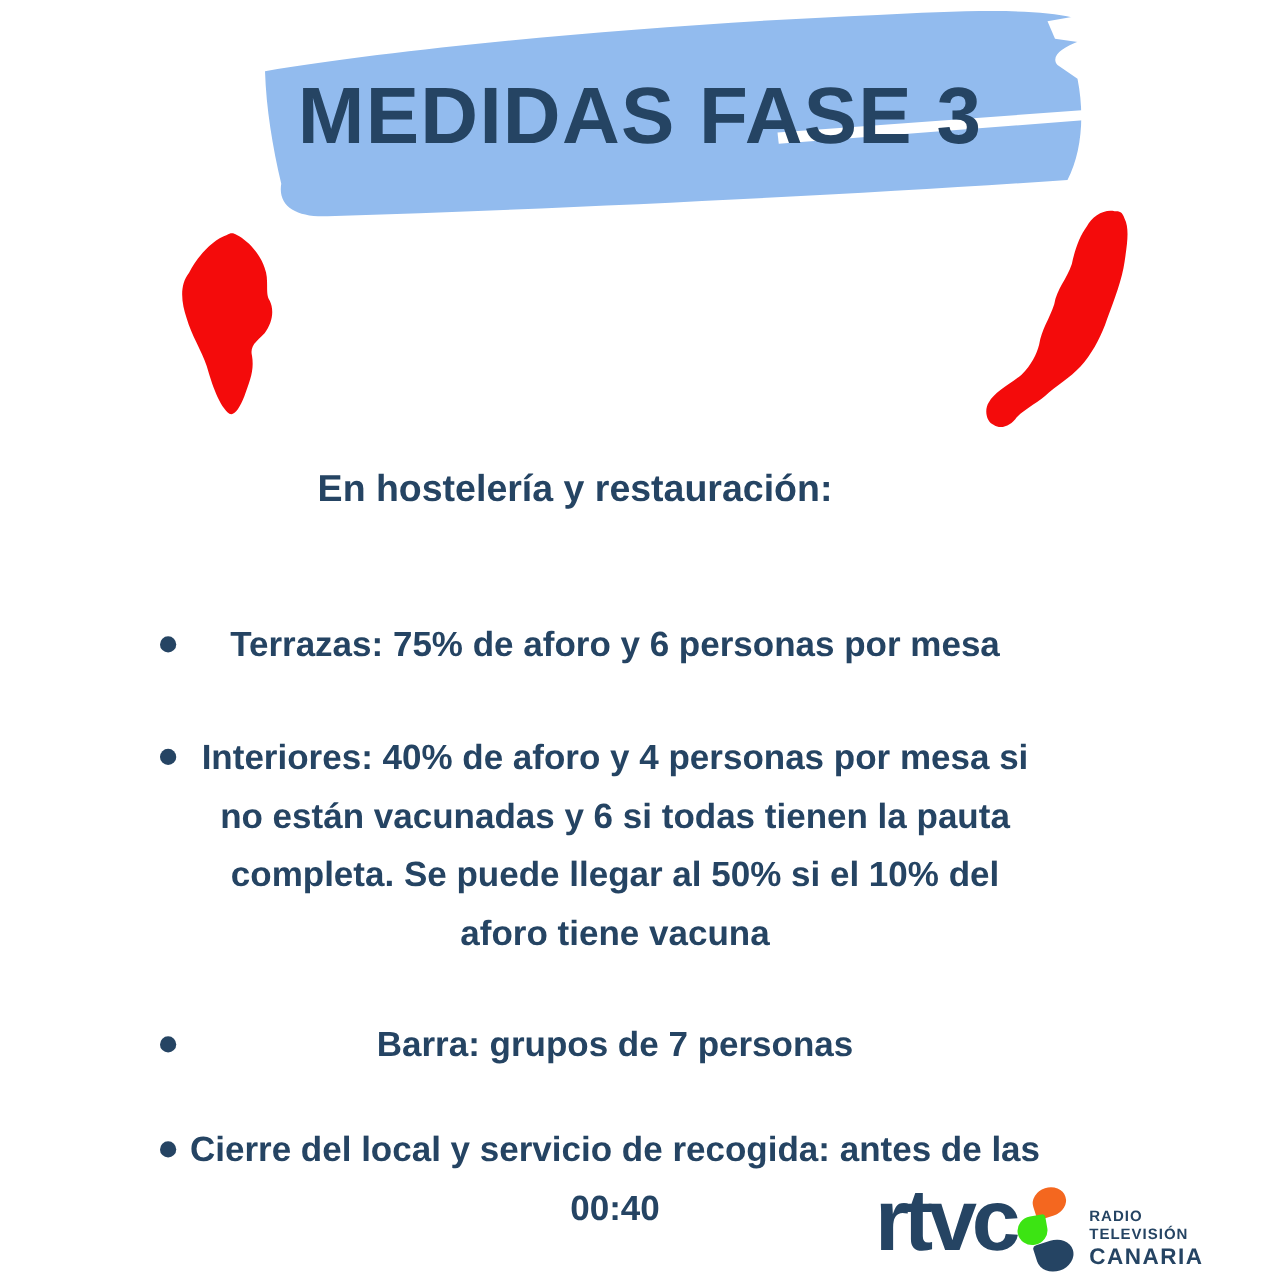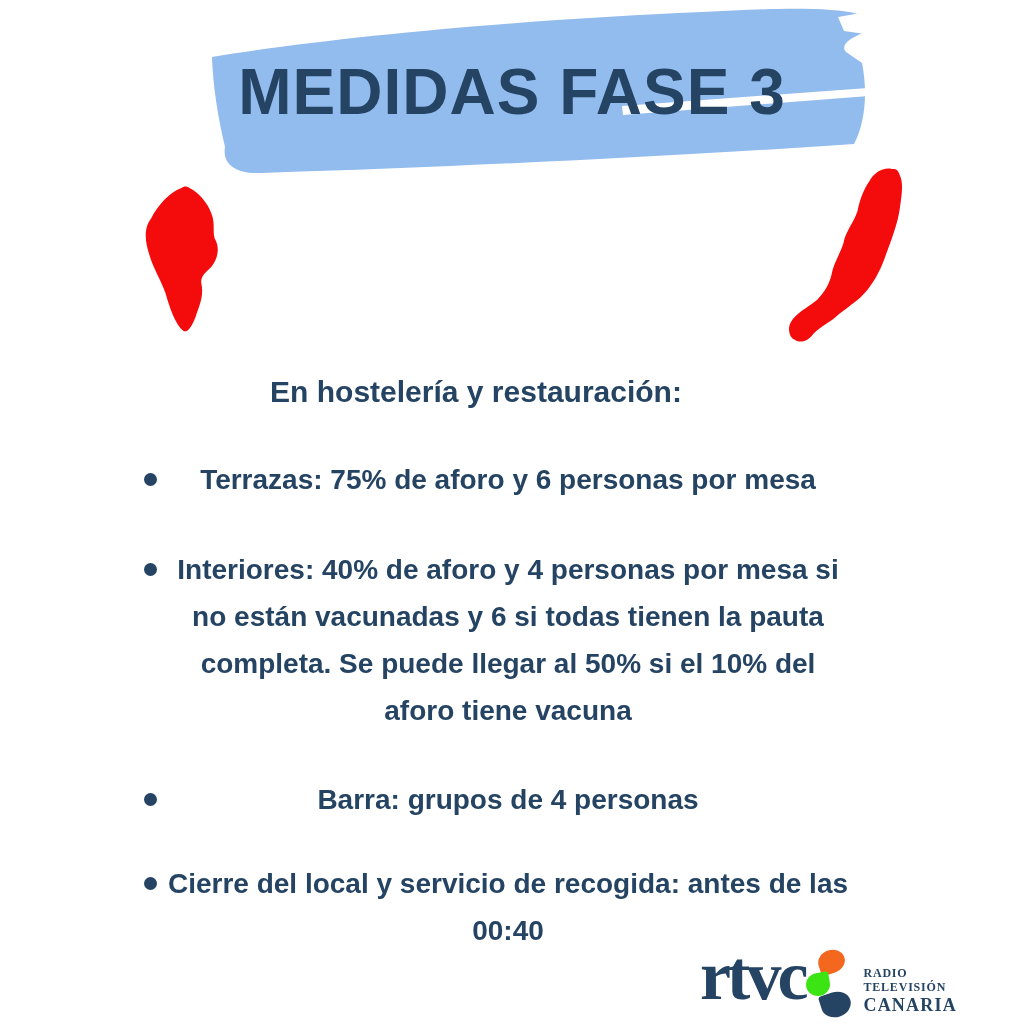--- a/index.html
+++ b/index.html
@@ -24,39 +24,39 @@
     position:absolute;left:0;top:42px;width:1024px;height:100px;line-height:100px;
     text-align:center;font-size:64px;font-weight:700;letter-spacing:1px;
     color:var(--navy);margin:0;white-space:nowrap;
   }
 
   
   .island-left{position:absolute;left:139px;top:184px;width:94px;height:149px;}
   .island-right{position:absolute;left:787px;top:167px;width:153px;height:183px;}
 
   
-  .content{position:absolute;left:16px;top:372px;width:920px;}
+  .content{position:absolute;left:0;top:372px;width:920px;}
   .intro{margin:0;text-align:center;font-size:30px;font-weight:700;line-height:40px;}
   .bullet-list{margin:0;padding:0;list-style:none;}
   .bullet-list li{
     position:relative;text-align:center;font-size:28px;font-weight:700;
     line-height:47px;padding-left:150px;padding-right:86px;
   }
   .bullet-list li .text{display:inline-block;max-width:790px;}
   .bullet-list li .dot{
     position:absolute;left:128px;top:17px;width:13px;height:13px;
     border-radius:50%;background:var(--navy);
   }
-  .li-1{margin-top:44px;}
+  .li-1{margin-top:80px;}
   .li-2{margin-top:43px;}
   .li-3{margin-top:42px;}
   .li-4{margin-top:37px;}
 
   
-  .logo{position:absolute;left:700px;top:938px;display:flex;align-items:flex-start;font-family:Liberation Serif, serif;}
+  .logo{position:absolute;left:700px;top:938px;display:flex;align-items:flex-start;}
   .wordmark{
     font-size:70px;font-weight:700;letter-spacing:-4px;color:var(--navy);
     line-height:76px;
   }
   .logo-mark{position:relative;width:48px;height:72px;margin-left:2px;margin-top:8px;}
   .petal{position:absolute;}
   .petal-orange{
     left:12px;top:4px;width:27px;height:23px;background:var(--orange);
     border-radius:55% 55% 55% 12%;transform:rotate(-18deg);
   }
@@ -137,21 +137,21 @@
       <li class="li-1">
         <span class="dot"></span>
         <span class="text">Terrazas: 75% de aforo y 6 personas por mesa</span>
       </li>
       <li class="li-2">
         <span class="dot"></span>
         <span class="text">Interiores: 40% de aforo y 4 personas por mesa si no están vacunadas y 6 si todas tienen la pauta completa. Se puede llegar al 50% si el 10% del aforo tiene vacuna</span>
       </li>
       <li class="li-3">
         <span class="dot"></span>
-        <span class="text">Barra: grupos de 4 personas</span>
+        <span class="text">Barra: grupos de 7 personas</span>
       </li>
       <li class="li-4">
         <span class="dot"></span>
         <span class="text">Cierre del local y servicio de recogida: antes de las 00:40</span>
       </li>
     </ul>
   </section>
 
   <div class="logo">
     <span class="wordmark">rtvc</span>

